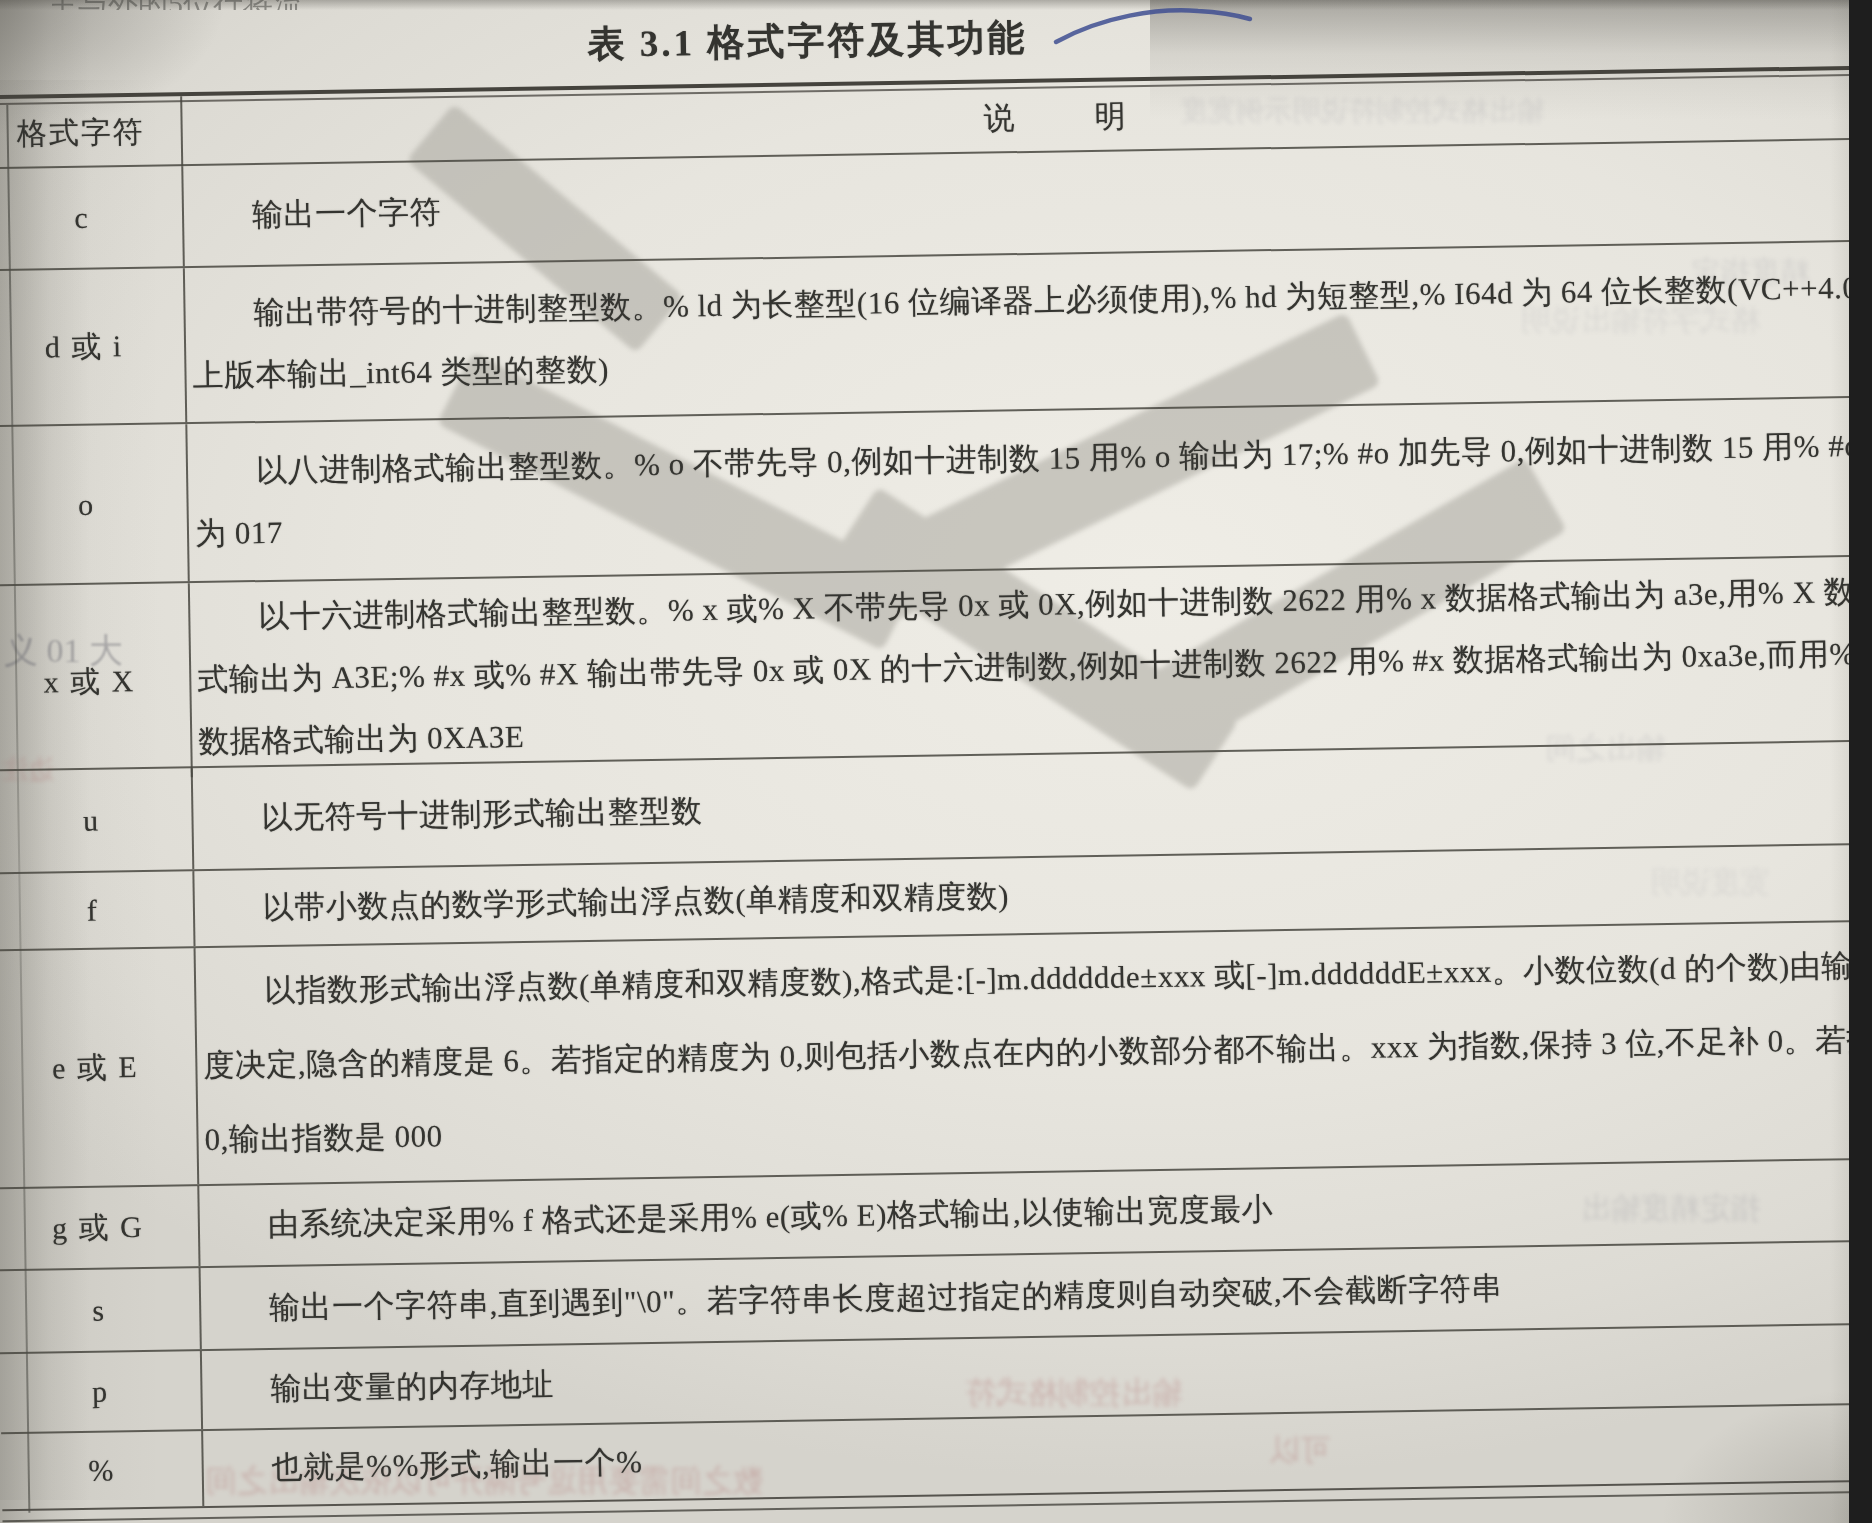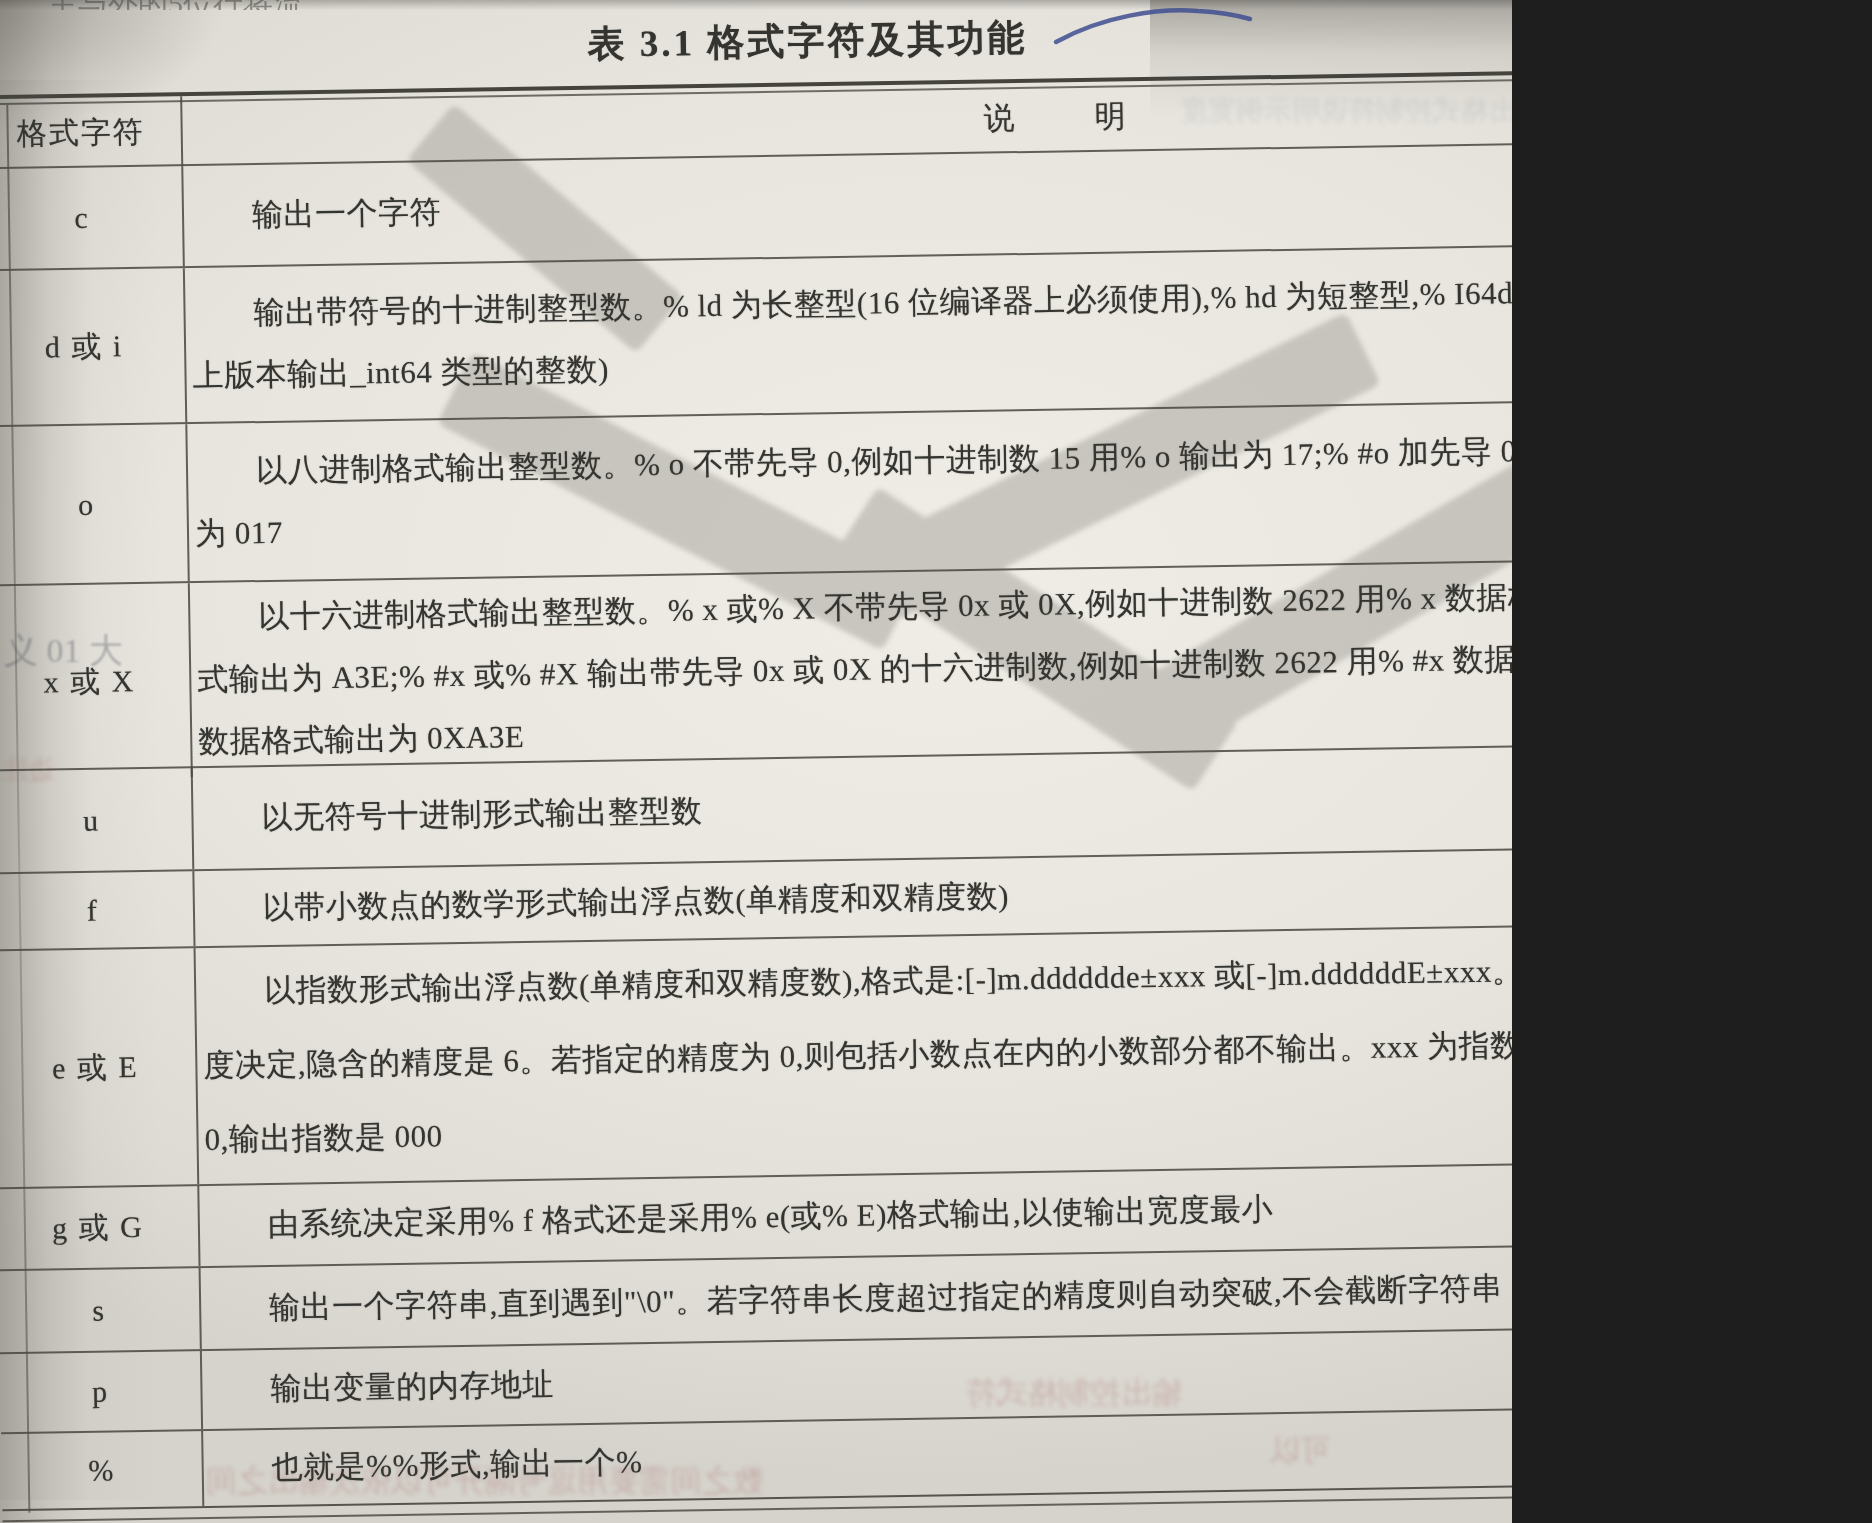--- a/index.html
+++ b/index.html
@@ -1,17 +1,17 @@
 <!DOCTYPE html>
 <html><head>
 <meta charset="utf-8">
 <style>
   html,body{margin:0;padding:0;background:#1e1e1e;}
   .page{
-    position:relative;width:1512px;height:1523px;overflow:hidden;
+    position:relative;width:1849px;height:1523px;overflow:hidden;
     font-family:"Liberation Serif","DejaVu Serif",serif;
     color:#343430;
     background:
       radial-gradient(1400px 900px at 62% 38%, #efede6 0%, #e7e5de 55%, #dddbd4 85%, #d5d3cc 100%);
   }
   
   .shade{position:absolute;pointer-events:none;}
   .shade-left{left:0;top:0;width:90px;height:100%;
     background:linear-gradient(90deg, rgba(108,106,98,.42), rgba(108,106,98,.12) 55%, transparent);}
   .shade-topleft{left:0;top:0;width:420px;height:260px;

